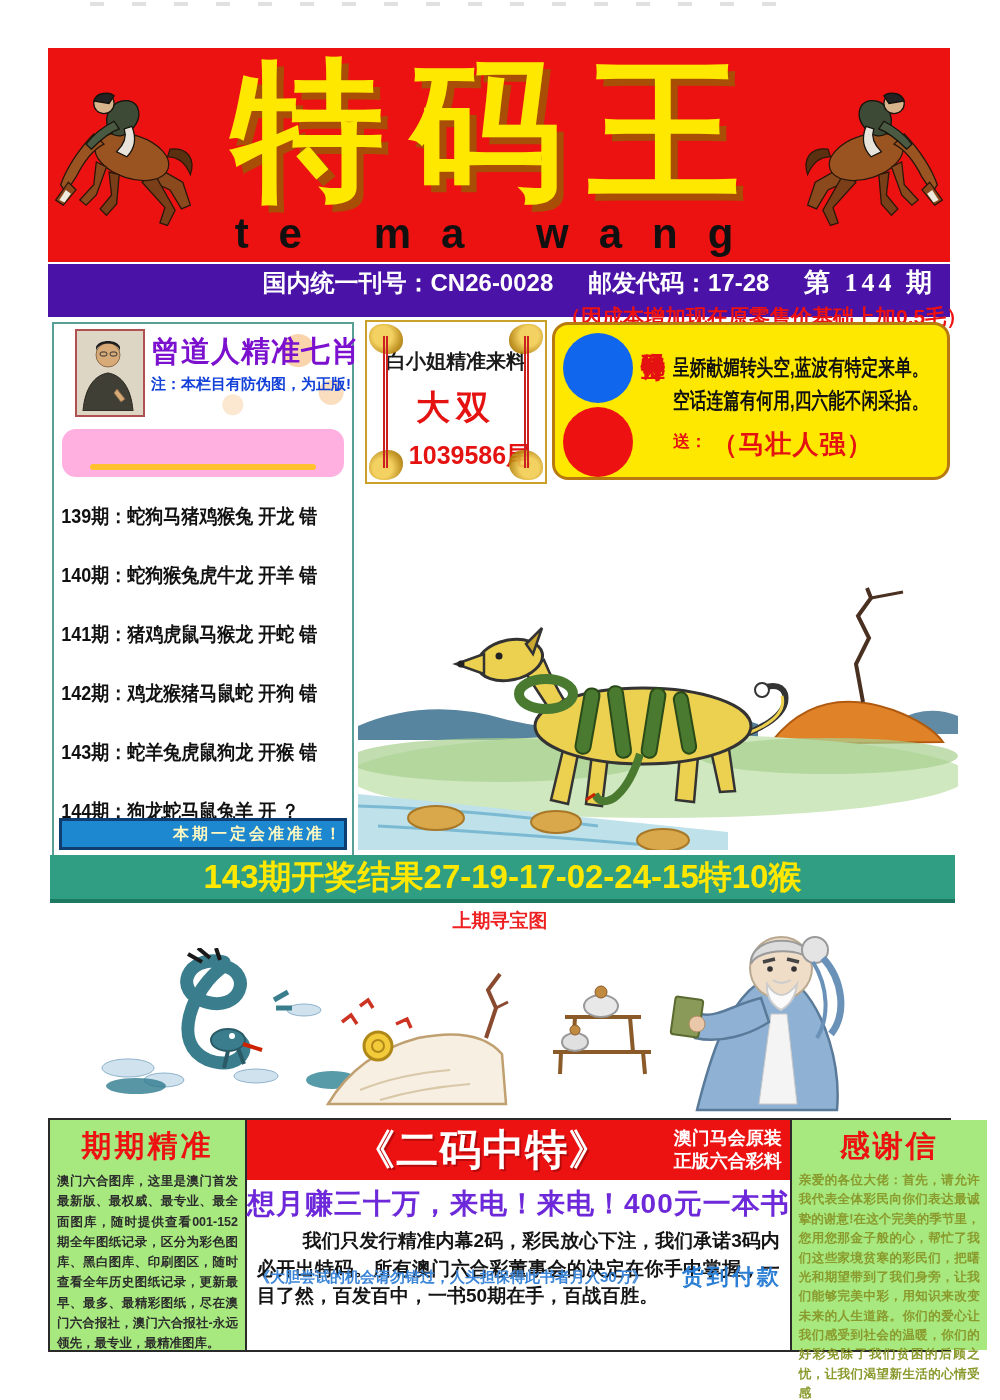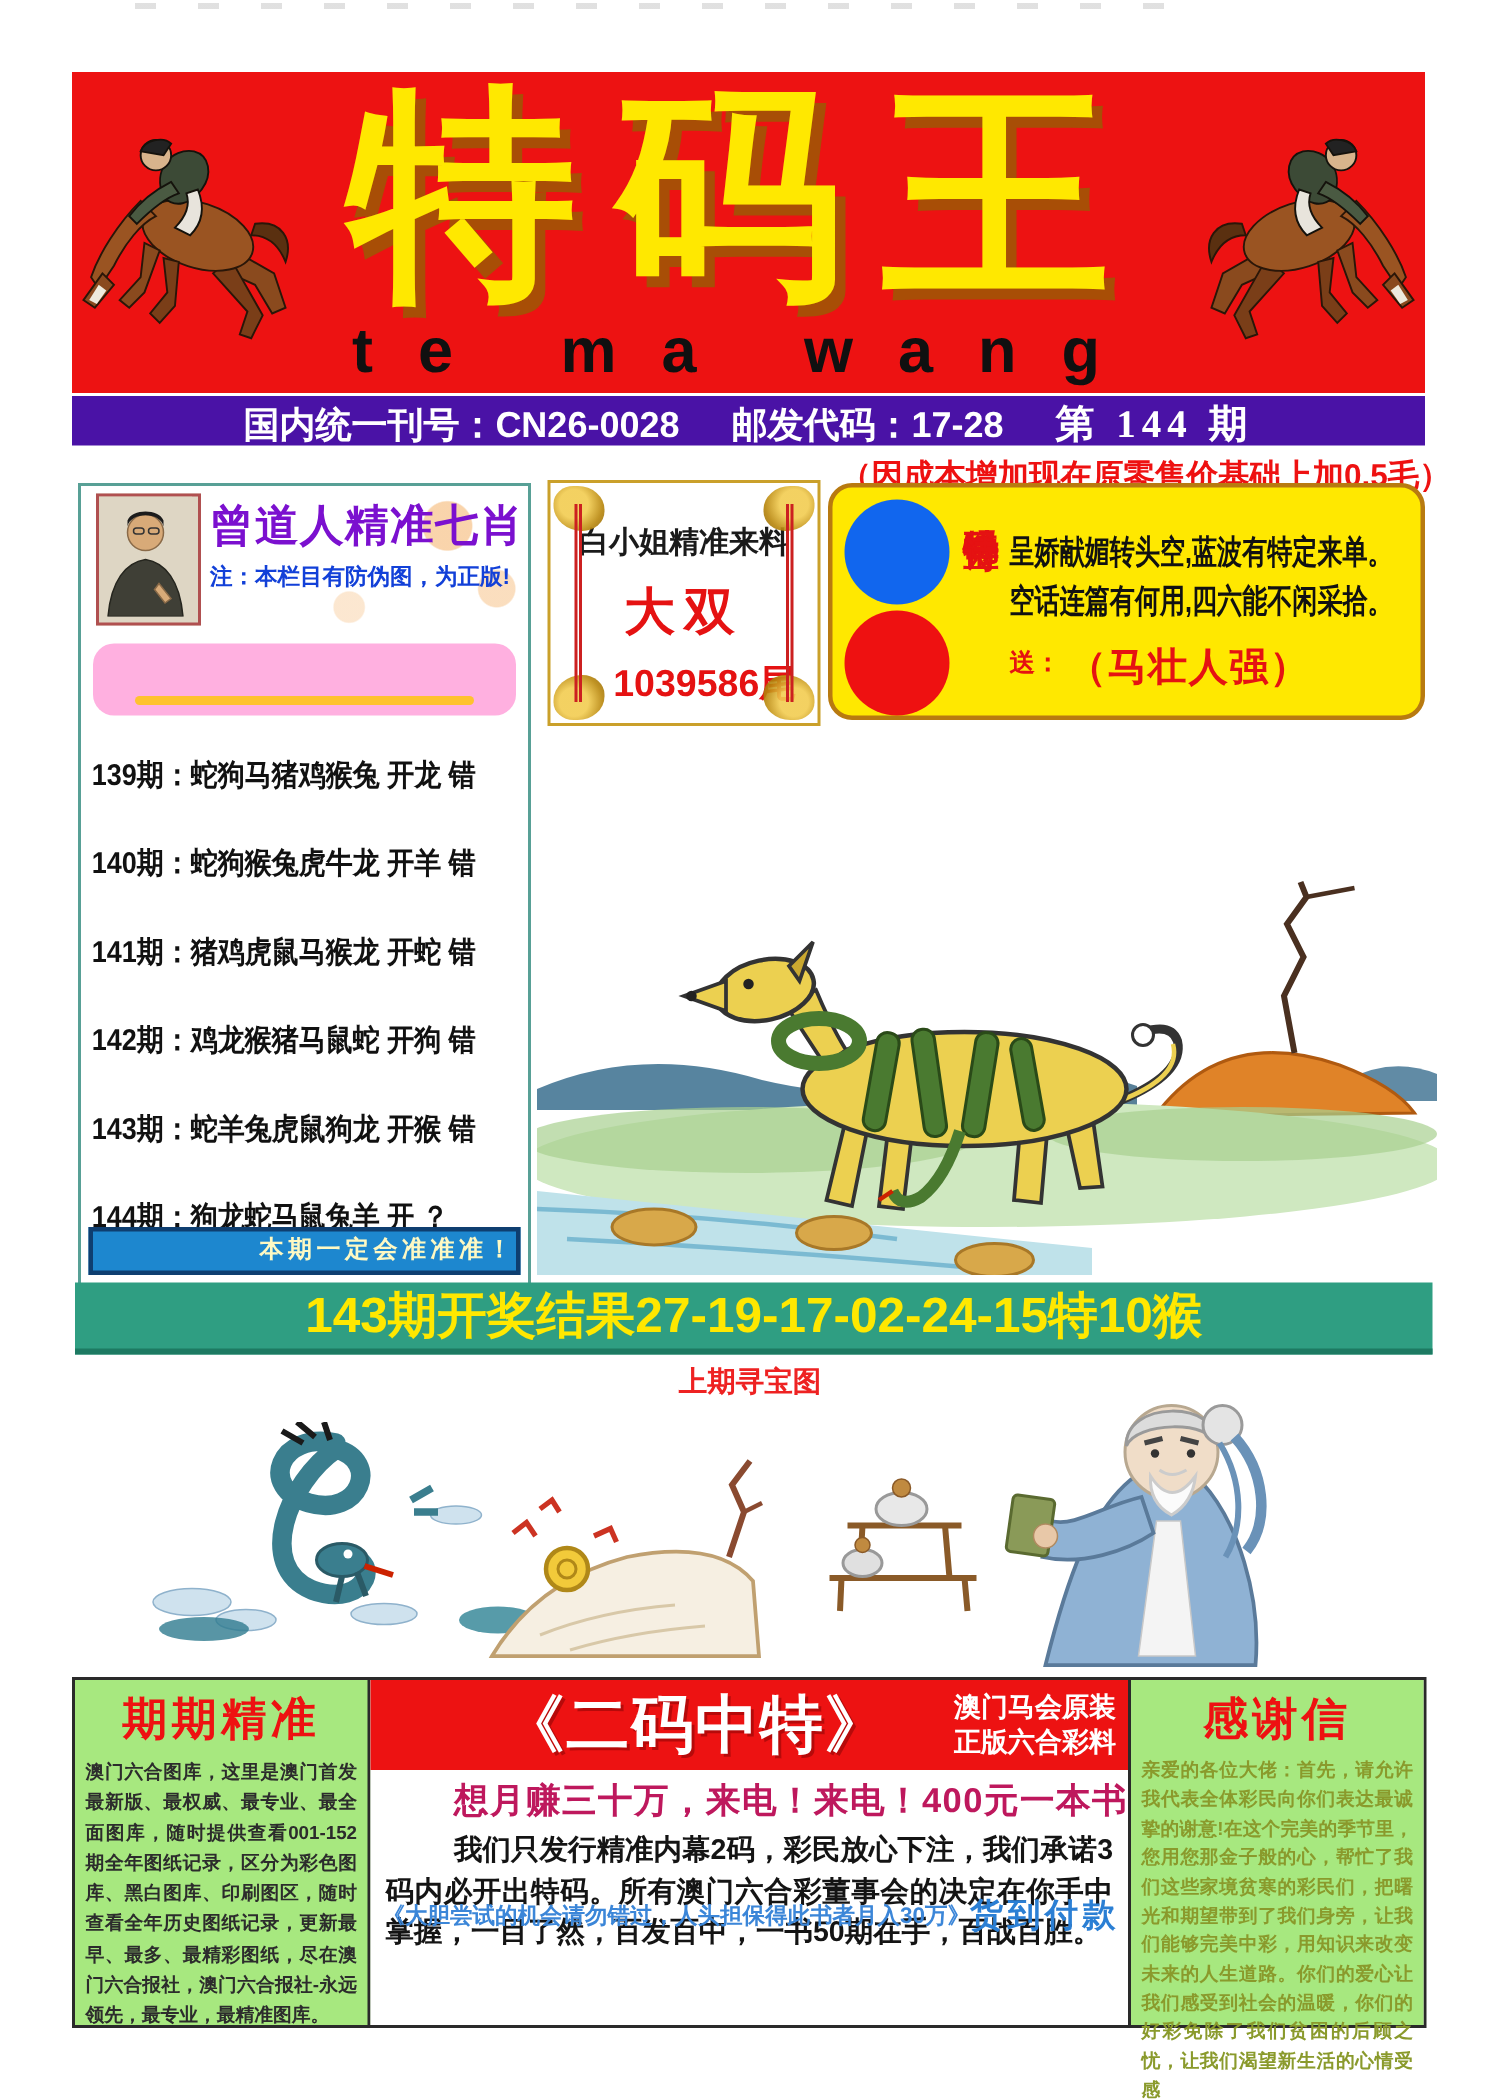--- a/index.html
+++ b/index.html
@@ -15,32 +15,32 @@
   .banner .title{position:absolute;left:0;right:0;top:2px;text-align:center;
     font-size:152px;font-weight:bold;color:#ffe800;letter-spacing:26px;line-height:160px;
     text-shadow:7px 7px 0 rgba(130,110,0,.65);white-space:nowrap;}
   .banner .subtitle{position:absolute;left:0;right:0;bottom:4px;text-align:center;
     font-size:42px;font-weight:bold;color:#101010;letter-spacing:30px;white-space:nowrap;}
   .horse{position:absolute;top:28px;width:150px;height:182px;}
   .horse.left{left:0;}
   .horse.right{right:0;transform:scaleX(-1);}
 
   
-  .pubbar{position:absolute;left:48px;top:264px;width:902px;height:33px;background:#4a12a6;
-    color:#fff;font-weight:bold;font-size:24px;line-height:38px;text-align:center;white-space:nowrap;}
+  .pubbar{position:absolute;left:48px;top:264px;width:902px;height:53px;background:#4a12a6;
+    color:#fff;font-weight:bold;font-size:24px;line-height:38px;text-align:right;white-space:nowrap;}
   .pubbar .seg{margin:0 14px;}
   .pubbar .issue{font-family:"Liberation Serif","DejaVu Serif",serif;font-size:26px;letter-spacing:4px;}
 
   .pricenote{position:absolute;left:560px;top:303px;width:392px;text-align:center;
     color:#ee1111;font-size:21px;font-weight:bold;white-space:nowrap;}
 
   
   .leftcol{position:absolute;left:52px;top:322px;width:298px;height:532px;
     border:2px solid #58a096;background:#fff;}
-  .lc-head{display:flex;padding:5px 4px 2px 10px;
+  .lc-head{display:flex;padding:5px 4px 2px 21px;
     background:
       radial-gradient(circle at 82% 28%,rgba(242,160,70,.45) 0 16px,transparent 17px),
       radial-gradient(circle at 93% 72%,rgba(242,160,70,.35) 0 12px,transparent 13px),
       radial-gradient(circle at 60% 85%,rgba(242,160,70,.25) 0 10px,transparent 11px);}
   .lc-photo{width:66px;height:84px;border:2px solid #b05050;background:#ded6c4;flex:none;}
   .lc-titles{flex:1;padding-left:6px;}
   .lc-title{color:#7b10cf;font-size:29px;font-weight:bold;letter-spacing:1px;line-height:1.25;margin-top:4px;white-space:nowrap;}
   .lc-note{color:#1240d8;font-size:15px;font-weight:bold;margin-top:6px;white-space:nowrap;}
   .lc-pink{position:relative;margin:10px 8px 0 8px;height:48px;background:#ffb0e0;border-radius:14px;}
   .lc-pink .line{position:absolute;left:10%;right:10%;bottom:7px;height:6px;background:#ffc22e;border-radius:3px;}
@@ -103,21 +103,21 @@
   .ad-right{border-left:2px solid #2a2a2a;}
   .ad-mid{flex:1;background:#fff;position:relative;}
   .ad-title{color:#ee1111;font-size:30px;font-weight:bold;text-align:center;letter-spacing:3px;margin:2px 0 4px 0;}
   .ad-body-l{font-size:12.5px;font-weight:bold;color:#2c2c2c;line-height:1.62;text-align:justify;}
   .ad-body-r{font-size:12.5px;font-weight:bold;color:#8a9a2c;line-height:1.55;text-align:justify;}
 
   .am-banner{height:60px;background:#ed1212;display:flex;align-items:center;}
   .am-banner .big{flex:1;color:#fff;font-size:42px;font-weight:bold;white-space:nowrap;
     text-align:center;letter-spacing:1px;text-shadow:2px 2px 0 rgba(100,0,0,.4);margin-left:44px;}
   .am-banner .side{color:#fff;font-size:18px;font-weight:bold;line-height:1.3;padding-right:8px;white-space:nowrap;}
-  .am-redline{color:#be185d;font-size:23px;font-weight:bold;text-align:right;margin-top:5px;
+  .am-redline{color:#6d28d9;font-size:28px;font-weight:bold;text-align:left;margin-top:5px;
     letter-spacing:1px;white-space:nowrap;}
   .am-body{margin:4px 10px 0 10px;font-size:19px;font-weight:bold;color:#141414;
     line-height:1.45;text-indent:2.4em;text-align:justify;}
   .am-blueline{position:absolute;left:8px;right:8px;bottom:58px;display:flex;align-items:center;justify-content:space-between;}
   .am-blue{color:#3b86d8;font-size:15px;font-weight:bold;white-space:nowrap;}
   .am-cod{color:#2b7fd4;font-size:22px;font-weight:bold;letter-spacing:3px;white-space:nowrap;}
 </style>
 </head>
 <body>
 

